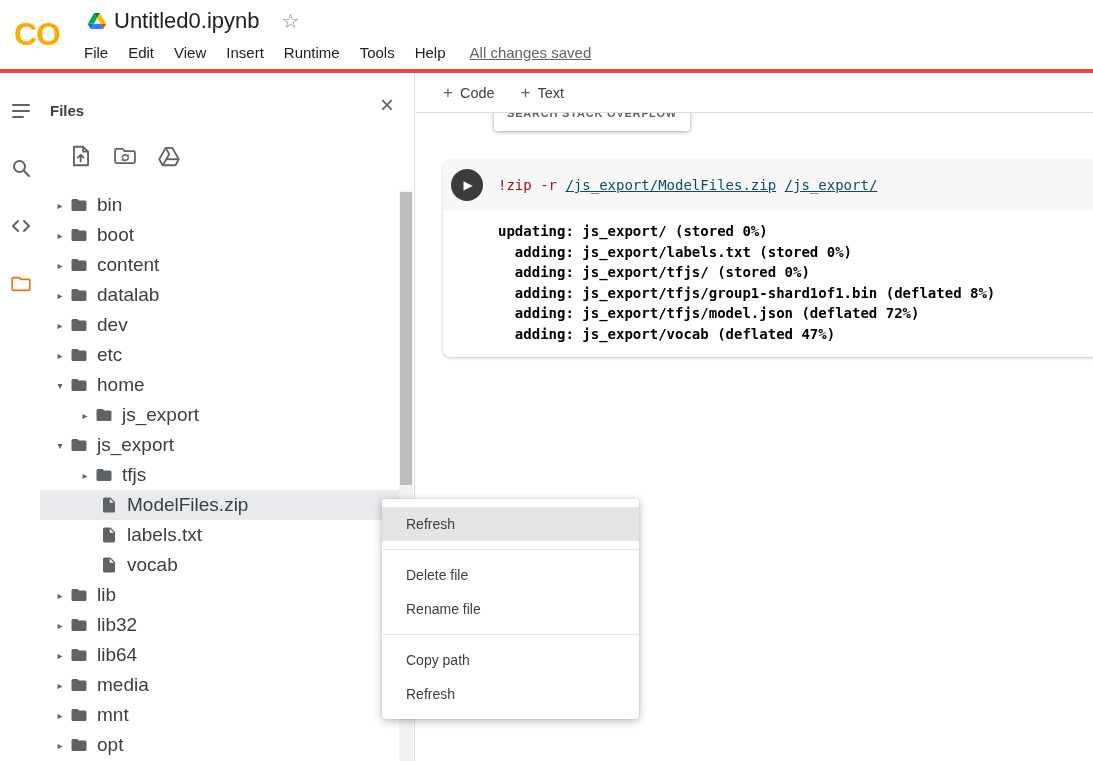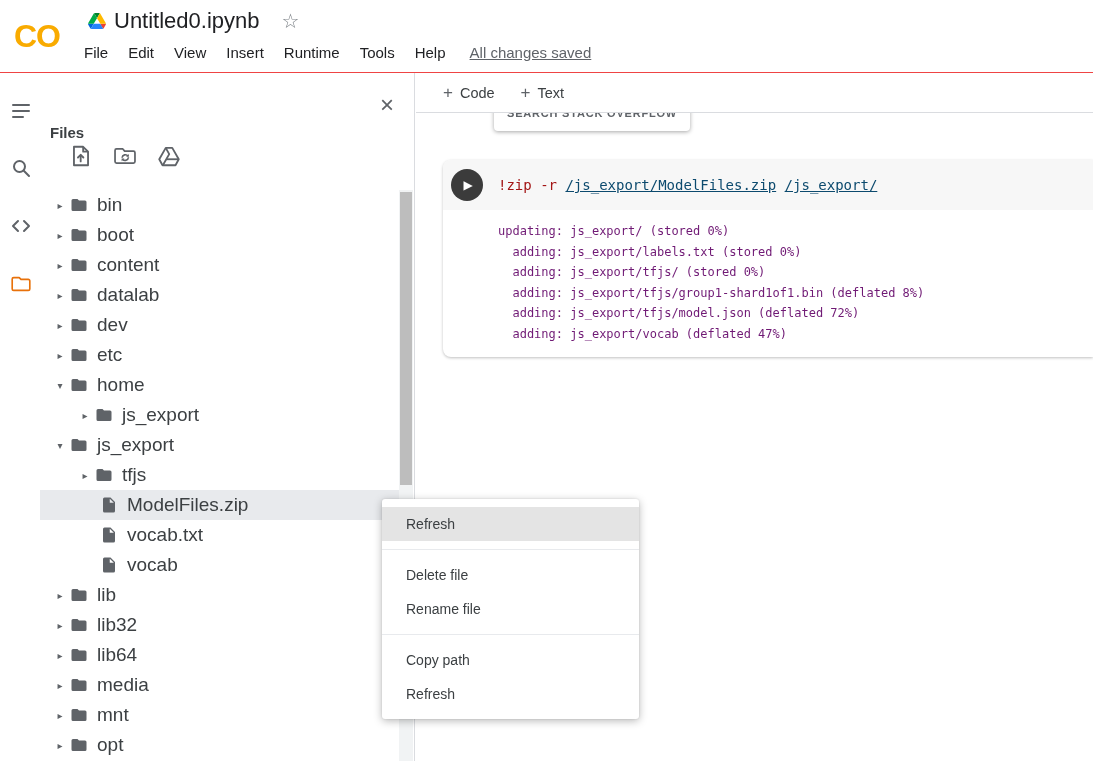--- a/index.html
+++ b/index.html
@@ -2,41 +2,41 @@
 <html><head>
 <meta charset="utf-8">
 <style>
   * { margin:0; padding:0; box-sizing:border-box; }
   html,body { width:1093px; height:761px; }
   body { font-family:"Liberation Sans", sans-serif; background:#fff; overflow:hidden; color:#202124; }
   .app { position:relative; width:1093px; height:761px; overflow:hidden; }
 
   
   .header { position:absolute; top:0; left:0; width:100%; height:73px; background:#fff;
-            border-bottom:1px solid #ef4444; display:flex; z-index:2; }
+            border-bottom:4px solid #ef4444; display:flex; z-index:2; }
   .logo { width:74px; display:flex; align-items:center; justify-content:center;
           font-size:32px; font-weight:800; letter-spacing:-1px; color:#F9AB00; }
   .header-right { display:flex; flex-direction:column; padding-top:5px; }
   .title-row { display:flex; align-items:center; height:32px; padding-left:14px; }
   .drive-ic { width:18px; height:16px; margin-right:8px; }
   .nb-title { font-size:22px; color:#202124; }
   .star { margin-left:22px; color:#80868b; font-size:20px; line-height:1; cursor:pointer; }
   .menubar { display:flex; align-items:center; height:30px; font-size:15px; color:#202124; }
   .menubar .mitem { padding:0 10px; cursor:pointer; }
   .save-status { margin-left:14px; color:#5f6368; text-decoration:underline; font-size:15px; cursor:pointer; }
 
   
   .left-rail { position:absolute; top:73px; left:0; width:40px; bottom:0; background:#fff; }
   .rail-btn { position:absolute; left:10px; width:22px; height:22px; cursor:pointer; }
   .rail-toc { top:27px; } .rail-search { top:84px; } .rail-code { top:142px; } .rail-folder { top:200px; }
 
   
   .files-panel { position:absolute; left:40px; top:73px; width:375px; bottom:0; background:#fff;
                  border-right:1px solid #dadce0; }
-  .files-title { position:absolute; left:10px; top:29px; font-size:15px; font-weight:700; color:#3c4043;margin-top:22px; }
+  .files-title { position:absolute; left:10px; top:29px; font-size:15px; font-weight:700; color:#3c4043; }
   .close-btn { position:absolute; left:340px; top:20px; font-size:24px; color:#5f6368; cursor:pointer; line-height:1; }
   .ptool { position:absolute; top:70px; width:26px; height:26px; cursor:pointer; }
   .pt-upload { left:28px; } .pt-refresh { left:72px; } .pt-drive { left:116px; }
 
   .tree { position:absolute; top:117px; left:0; width:359px; }
   .row { display:flex; align-items:center; height:30px; cursor:pointer; }
   .row.d0 { padding-left:10px; }
   .row.d1 { padding-left:35px; }
   .row.selected { background:#e8eaed; }
   .tw { flex:0 0 20px; text-align:center; font-size:10px; color:#5f6368; }
@@ -66,21 +66,21 @@
   .cell-input { height:50px; background:#f7f7f7; border-radius:8px 0 0 0; position:relative;
                 display:flex; align-items:center; }
   .play-btn { position:absolute; left:8px; top:9px; width:32px; height:32px; border-radius:50%;
               background:#3b3b3b; color:#fff; display:flex; align-items:center; justify-content:center;
               font-size:12px; cursor:pointer; padding-left:2px; }
   .code-line { margin-left:55px; font-family:"DejaVu Sans Mono","Liberation Mono",monospace;
                font-size:14px; white-space:pre; }
   .code-cmd { color:#a31515; }
   .code-link { color:#0c4a6e; text-decoration:underline; cursor:pointer; }
   .cell-output { padding:11px 0 13px 55px; font-family:"DejaVu Sans Mono","Liberation Mono",monospace;
-                 font-size:12px; line-height:20.5px; color:#701a75; white-space:pre; }
+                 font-size:14px; line-height:20.5px; color:#000000; white-space:pre;font-weight:bold; }
 
   
   .ctx-menu { position:absolute; left:382px; top:499px; width:257px; background:#fff; border-radius:3px;
               box-shadow:0 2px 8px rgba(0,0,0,0.28), 0 0 2px rgba(0,0,0,0.12); padding:8px 0; z-index:20; }
   .ctx-item { height:34px; display:flex; align-items:center; padding-left:24px; font-size:14px;
               color:#3c4043; cursor:pointer; }
   .ctx-item.highlighted { background:#e4e4e4; }
   .ctx-div { border-top:1px solid #e8eaed; margin:8px 0; }
 
   .oicon { width:100%; height:100%; }
@@ -260,21 +260,21 @@
         <span class="fi"><svg viewBox="0 0 24 24">
               <path fill-rule="evenodd" d="M6 2a2 2 0 0 0-2 2v16a2 2 0 0 0 2 2h12a2 2 0 0 0 2-2V8l-6-6H6zm7 1.5L18.5 9H13V3.5z"></path>
             </svg></span>
         <span class="lb">ModelFiles.zip</span>
       </div>
       <div class="row d1">
         <span class="spacer"></span>
         <span class="fi"><svg viewBox="0 0 24 24">
               <path fill-rule="evenodd" d="M6 2a2 2 0 0 0-2 2v16a2 2 0 0 0 2 2h12a2 2 0 0 0 2-2V8l-6-6H6zm7 1.5L18.5 9H13V3.5z"></path>
             </svg></span>
-        <span class="lb">vocab.txt</span>
+        <span class="lb">labels.txt</span>
       </div>
       <div class="row d1">
         <span class="spacer"></span>
         <span class="fi"><svg viewBox="0 0 24 24">
               <path fill-rule="evenodd" d="M6 2a2 2 0 0 0-2 2v16a2 2 0 0 0 2 2h12a2 2 0 0 0 2-2V8l-6-6H6zm7 1.5L18.5 9H13V3.5z"></path>
             </svg></span>
         <span class="lb">vocab</span>
       </div>
       <div class="row d0">
         <span class="tw">▸</span>

